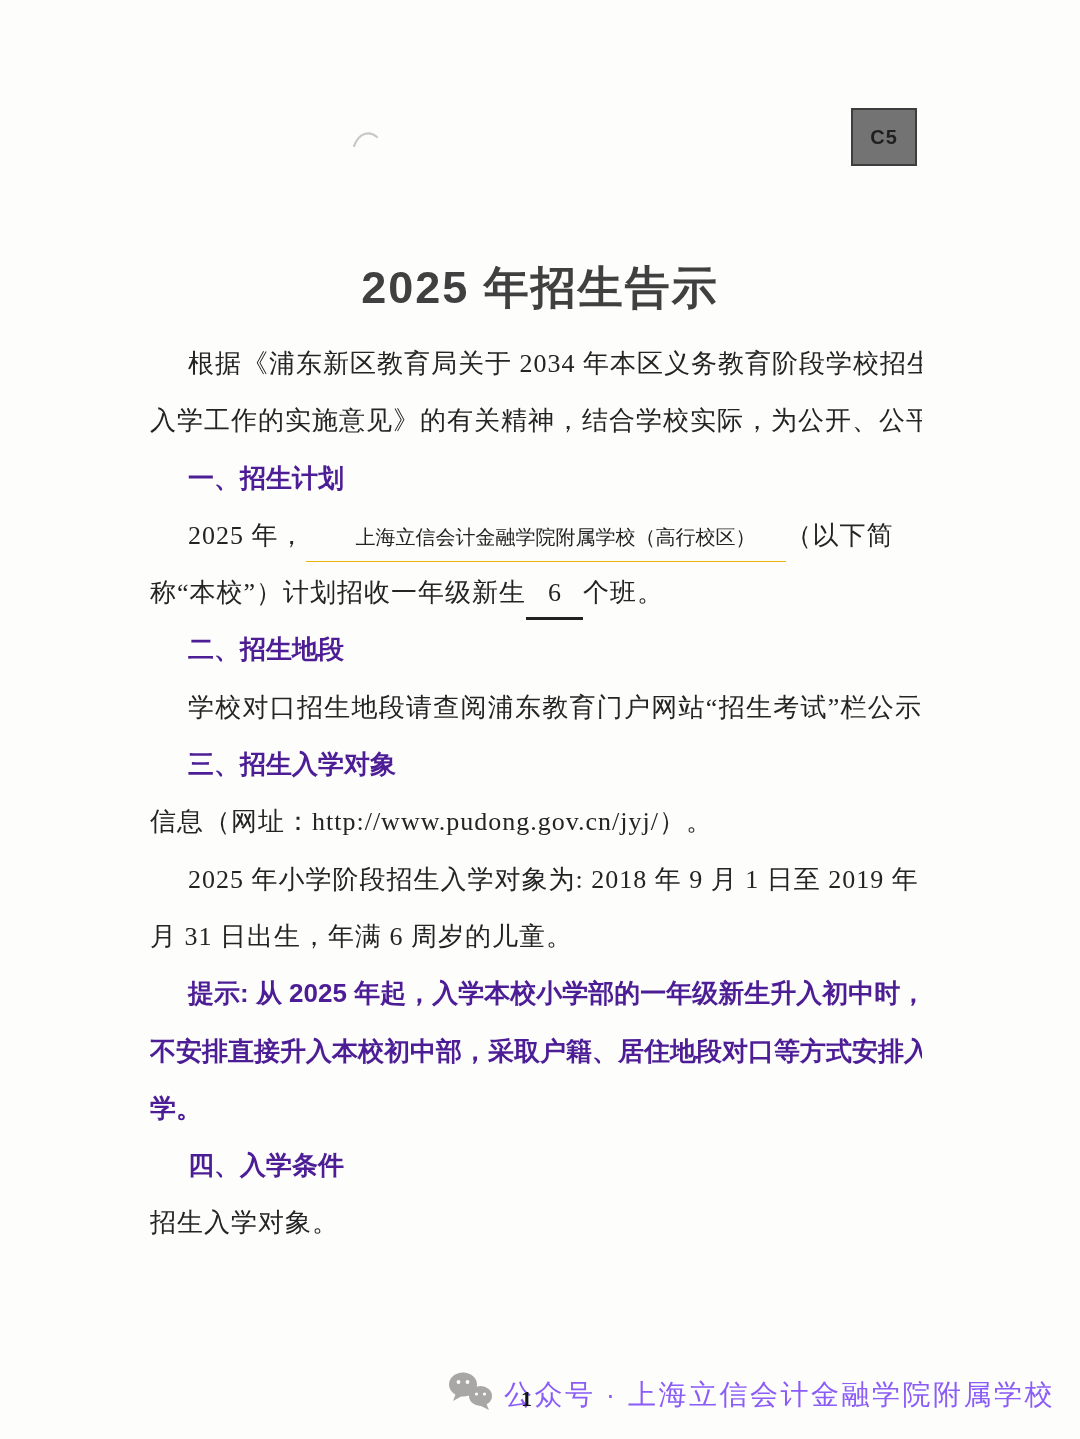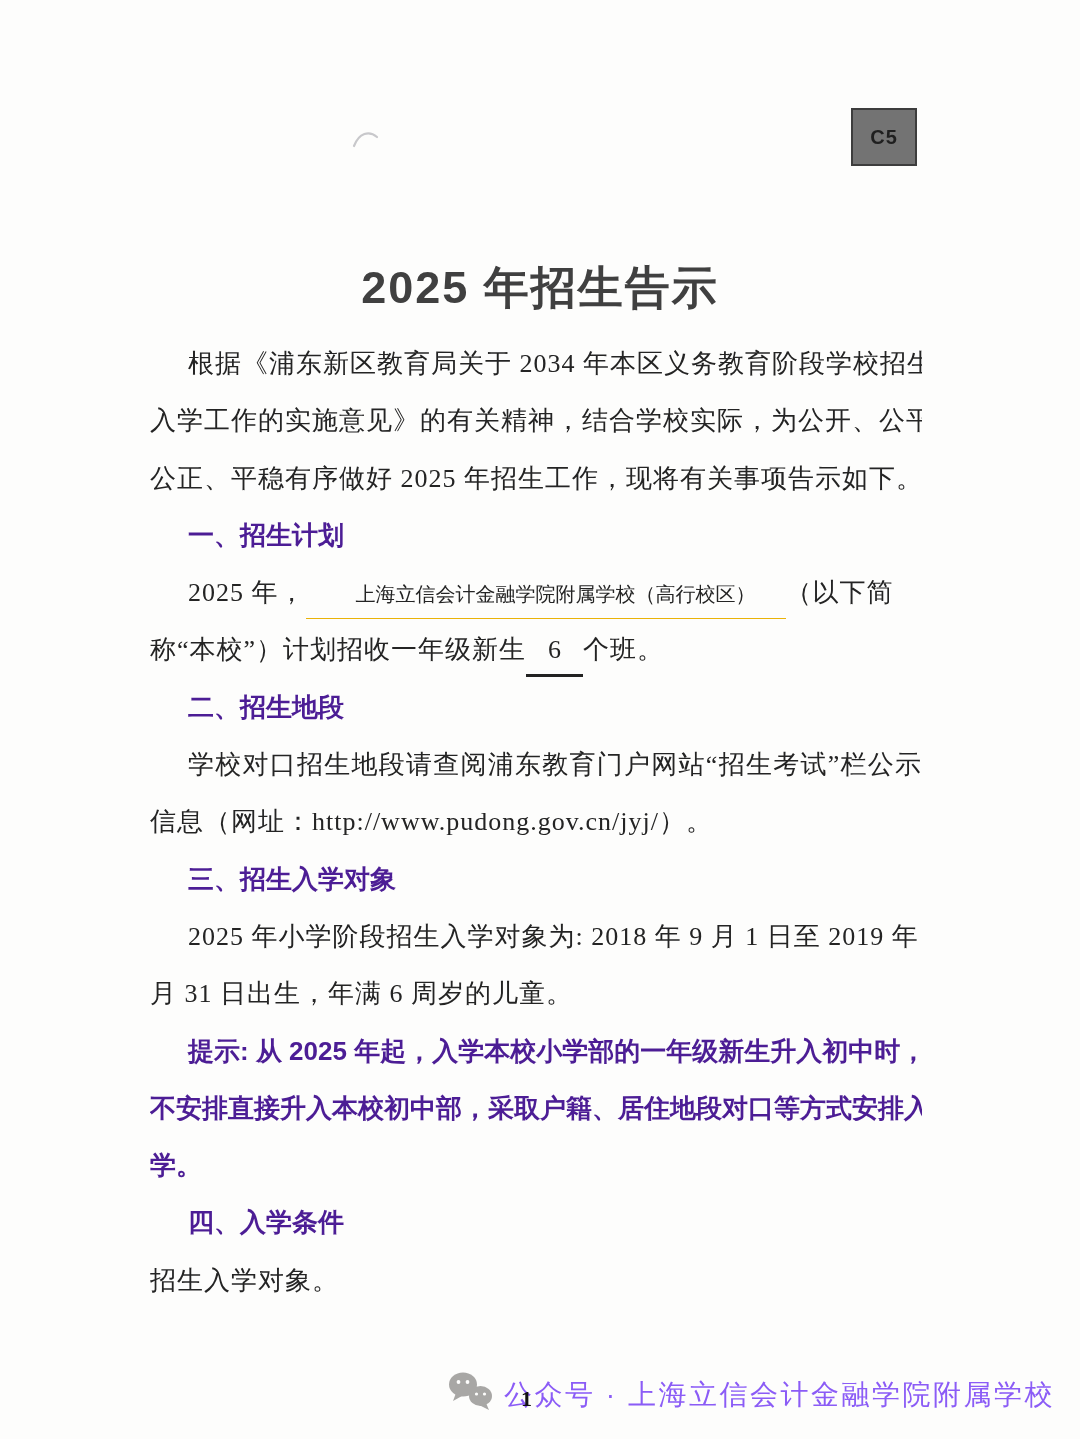--- a/index.html
+++ b/index.html
@@ -74,31 +74,30 @@
     <svg width="34" height="26" viewBox="0 0 34 26">
       <path d="M4,20 C9,7 19,4 27,11" fill="none" stroke="#c8c8cb" stroke-width="2.2" stroke-linecap="round"></path>
     </svg>
   </div>
 
   <div class="doc-title">2025 年招生告示</div>
 
   <div class="body-block">
     <div class="line indent jfull">根据《浦东新区教育局关于 2034 年本区义务教育阶段学校招生</div>
     <div class="line jfull">入学工作的实施意见》的有关精神，结合学校实际，为公开、公平、</div>
-    <div class="line">公正、平稳有序做好 2025 年招生工作，现将有关事项告示如下。</div>
     <div class="line indent bold">一、招生计划</div>
 
     <div class="line indent"><span>2025 年，</span><span class="u-school">上海立信会计金融学院附属学校（高行校区）</span><span>（以下简</span></div>
 
     <div class="line"><span>称“本校”）计划招收一年级新生</span><span class="u-num">6</span><span>个班。</span></div>
 
     <div class="line indent bold">二、招生地段</div>
     <div class="line indent jfull">学校对口招生地段请查阅浦东教育门户网站“招生考试”栏公示</div>
+    <div class="line indent bold">三、招生入学对象</div>
     <div class="line">信息（网址：http://www.pudong.gov.cn/jyj/）。</div>
-    <div class="line indent bold">三、招生入学对象</div>
     <div class="line indent jfull">2025 年小学阶段招生入学对象为: 2018 年 9 月 1 日至 2019 年 8</div>
     <div class="line">月 31 日出生，年满 6 周岁的儿童。</div>
     <div class="line indent bold jfull">提示: 从 2025 年起，入学本校小学部的一年级新生升入初中时，</div>
     <div class="line bold jfull">不安排直接升入本校初中部，采取户籍、居住地段对口等方式安排入</div>
     <div class="line bold">学。</div>
     <div class="line indent bold">四、入学条件</div>
     <div class="line">招生入学对象。</div>
   </div>
 
   <div class="watermark">

